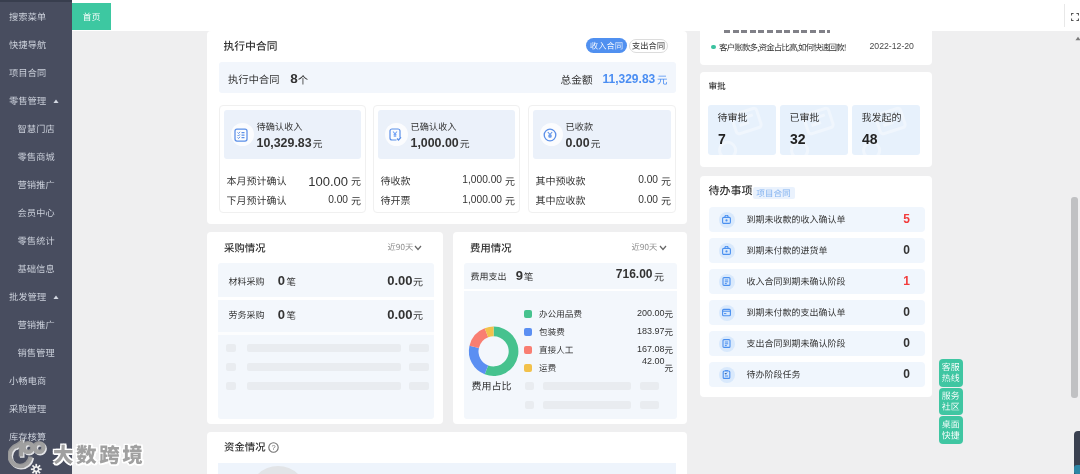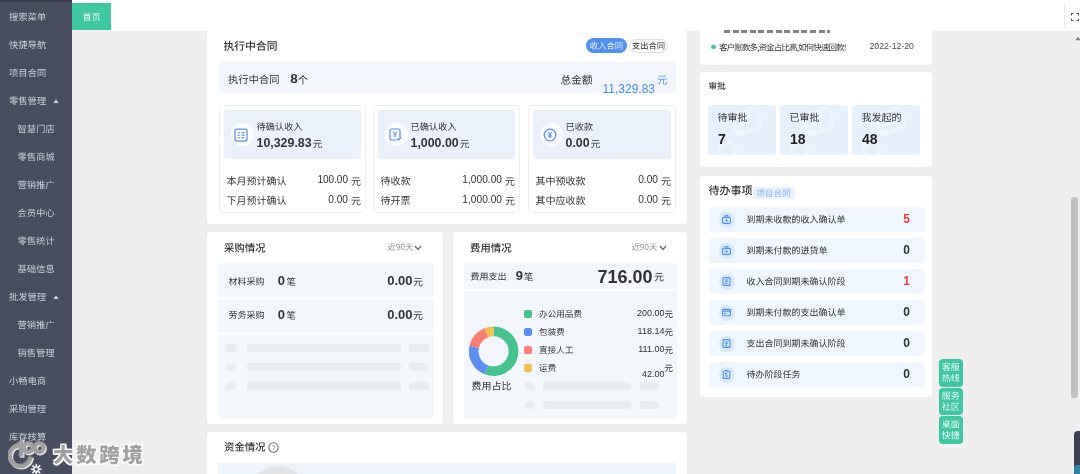--- a/index.html
+++ b/index.html
@@ -13,31 +13,31 @@
     <path d="M4 0.8 L7.4 5.4 H0.6 Z" fill="#7a7a7a"></path>
   </svg>
 <div style="position:absolute;left:1071px;top:197px;width:6.5px;height:201px;background:#c0c1c3;border-radius:3px;"></div>
 <div style="position:absolute;left:1074px;top:431px;width:6px;height:43px;background:#3a4150;border-radius:4px 0 0 0;"></div>
 <div style="position:absolute;left:1073.5px;top:464.5px;width:6.5px;height:9.5px;background:#2e86a5;border-radius:3px 0 0 2px;"></div>
 <div style="position:absolute;left:206.5px;top:30.5px;width:480.5px;height:193px;background:#fff;border-radius:4px;"></div>
 <div style="position:absolute;left:586px;top:38px;width:41px;height:15px;background:#5090f0;border-radius:8px;"></div>
 <div style="position:absolute;left:629px;top:38.5px;width:39px;height:14px;background:#fff;border:1px solid #dcdcdc;border-radius:8px;box-sizing:border-box;"></div>
 <div style="position:absolute;left:218.7px;top:62px;width:457px;height:31px;background:#f2f6fc;border-radius:3px;"></div>
 <div style="position:absolute;left:290.3px;top:72.21px;font-size:13.5px;color:#333;font-weight:700;line-height:1;white-space:nowrap;">8</div>
-<div style="position:absolute;left:602.5px;top:73.02px;font-size:12px;color:#4a8df2;font-weight:400;line-height:1;white-space:nowrap;margin-top:10px;">11,329.83</div>
+<div style="position:absolute;left:602.5px;top:73.02px;font-size:12px;color:#4a8df2;font-weight:700;line-height:1;white-space:nowrap;">11,329.83</div>
 <div style="position:absolute;left:218.5px;top:105px;width:147.5px;height:108px;background:#fff;border:1px solid #f0f0f0;border-radius:4px;box-sizing:border-box;"></div>
 <div style="position:absolute;left:223.5px;top:110px;width:137.5px;height:48.5px;background:#ebf1fa;border-radius:3px;"></div>
 <div style="position:absolute;left:230.5px;top:122.5px;width:23px;height:23px;background:rgba(255,255,255,0.8);border-radius:50%;"></div>
 <svg style="position:absolute;left:233.5px;top:128px" width="14" height="14" viewBox="0 0 14 14">
     <rect x="1" y="1" width="12" height="12" rx="2" fill="none" stroke="#5b8fe8" stroke-width="1.25"></rect>
     <path d="M3.5 4.5 l1 1 l1.5 -1.7 M3.5 7 l1 1 l1.5 -1.7 M3.5 9.5 l1 1 l1.5 -1.7" stroke="#5b8fe8" stroke-width="1" fill="none"></path>
     <path d="M7.5 4.7 h3 M7.5 7.2 h3 M7.5 9.7 h3" stroke="#5b8fe8" stroke-width="1.2"></path>
   </svg>
 <div style="position:absolute;left:256.5px;top:136.504px;font-size:12.4px;color:#333;font-weight:700;line-height:1;white-space:nowrap;">10,329.83</div>
-<div style="position:absolute;right:732px;top:175.492px;font-size:10px;color:#333;font-weight:400;line-height:1;white-space:nowrap;">100.00</div>
+<div style="position:absolute;right:732px;top:175.492px;font-size:13px;color:#333;font-weight:400;line-height:1;white-space:nowrap;">100.00</div>
 <div style="position:absolute;right:732px;top:194.992px;font-size:10.2px;color:#333;font-weight:400;line-height:1;white-space:nowrap;">0.00</div>
 <div style="position:absolute;left:372.5px;top:105px;width:147.5px;height:108px;background:#fff;border:1px solid #f0f0f0;border-radius:4px;box-sizing:border-box;"></div>
 <div style="position:absolute;left:377.5px;top:110px;width:137.5px;height:48.5px;background:#ebf1fa;border-radius:3px;"></div>
 <div style="position:absolute;left:384.5px;top:122.5px;width:23px;height:23px;background:rgba(255,255,255,0.8);border-radius:50%;"></div>
 <svg style="position:absolute;left:387.5px;top:128px" width="14" height="14" viewBox="0 0 14 14">
     <path d="M12 9.5 V3 a2 2 0 0 0 -2 -2 H4 a2 2 0 0 0 -2 2 v7 a2 2 0 0 0 2 2 h4.5" fill="none" stroke="#5b8fe8" stroke-width="1.2"></path>
     <path d="M5 3.5 L7 5.8 L9 3.5 M7 5.8 V9 M5.6 6.5 h2.8 M5.6 8 h2.8" stroke="#76a5f5" stroke-width="1.1" fill="none"></path>
     <path d="M9 10.5 l1.5 1.5 l2.5 -2.8" fill="none" stroke="#5b8fe8" stroke-width="1.3"></path>
   </svg>
 <div style="position:absolute;left:410.5px;top:136.504px;font-size:12.4px;color:#333;font-weight:700;line-height:1;white-space:nowrap;">1,000.00</div>
@@ -73,35 +73,35 @@
 <div style="position:absolute;left:226px;top:381.5px;width:10px;height:8px;background:#e9ecf0;border-radius:2px;"></div>
 <div style="position:absolute;left:246.5px;top:381.5px;width:154px;height:8px;background:#e9ecf0;border-radius:2px;"></div>
 <div style="position:absolute;left:408.5px;top:381.5px;width:20px;height:8px;background:#e9ecf0;border-radius:2px;"></div>
 <div style="position:absolute;left:453px;top:232px;width:234px;height:192px;background:#fff;border-radius:4px;"></div>
 <svg style="position:absolute;left:658.5px;top:244.5px" width="8" height="6" viewBox="0 0 8 6">
     <path d="M1 1 L4 4.5 L7 1" fill="none" stroke="#666" stroke-width="1.2"></path>
   </svg>
 <div style="position:absolute;left:464px;top:263px;width:212.5px;height:155.5px;background:#f3f7fc;border-radius:3px;"></div>
 <div style="position:absolute;left:464px;top:288.5px;width:212.5px;height:2.5px;background:#fff;"></div>
 <div style="position:absolute;left:515.8px;top:269.48px;font-size:13px;color:#333;font-weight:700;line-height:1;white-space:nowrap;">9</div>
-<div style="position:absolute;right:427.5px;top:268.44px;font-size:18px;color:#333;font-weight:700;line-height:1;white-space:nowrap;">716.00</div>
+<div style="position:absolute;right:427.5px;top:268.44px;font-size:12px;color:#333;font-weight:700;line-height:1;white-space:nowrap;">716.00</div>
 <svg style="position:absolute;left:0;top:0" width="1080" height="474">
     <path d="M493.6 326.6 A24.7 24.7 0 1 1 484.7 374.3 L488.2 365.4 A15.1 15.1 0 1 0 493.6 336.2 Z" fill="#46c28e"></path>
     <path d="M484.7 374.3 A24.7 24.7 0 0 1 469.5 345.7 L478.9 347.9 A15.1 15.1 0 0 0 488.2 365.4 Z" fill="#5b8ff2"></path>
     <path d="M469.5 345.7 A24.7 24.7 0 0 1 484.7 328.3 L488.2 337.2 A15.1 15.1 0 0 0 478.9 347.9 Z" fill="#f97e72"></path>
     <path d="M484.7 328.3 A24.7 24.7 0 0 1 493.6 326.6 L493.6 336.2 A15.1 15.1 0 0 0 488.2 337.2 Z" fill="#f2c14b"></path>
   </svg>
 <div style="position:absolute;left:524px;top:310px;width:8px;height:8px;background:#46c28e;border-radius:2px;"></div>
 <div style="position:absolute;right:415.6px;top:309.14px;font-size:9px;color:#333;font-weight:400;line-height:1;white-space:nowrap;">200.00</div>
 <div style="position:absolute;left:524px;top:328px;width:8px;height:8px;background:#5b8ff2;border-radius:2px;"></div>
-<div style="position:absolute;right:415.6px;top:327.14px;font-size:9px;color:#333;font-weight:400;line-height:1;white-space:nowrap;">118.14</div>
+<div style="position:absolute;right:415.6px;top:327.14px;font-size:9px;color:#333;font-weight:400;line-height:1;white-space:nowrap;">183.97</div>
 <div style="position:absolute;left:524px;top:346px;width:8px;height:8px;background:#f97e72;border-radius:2px;"></div>
-<div style="position:absolute;right:415.6px;top:345.14px;font-size:9px;color:#333;font-weight:400;line-height:1;white-space:nowrap;">111.00</div>
+<div style="position:absolute;right:415.6px;top:345.14px;font-size:9px;color:#333;font-weight:400;line-height:1;white-space:nowrap;">167.08</div>
 <div style="position:absolute;left:524px;top:364px;width:8px;height:8px;background:#f2c14b;border-radius:2px;"></div>
-<div style="position:absolute;right:415.6px;top:370px;font-size:9px;color:#333;font-weight:400;line-height:1;white-space:nowrap;">42.00</div>
+<div style="position:absolute;right:415.6px;top:357px;font-size:9px;color:#333;font-weight:400;line-height:1;white-space:nowrap;">42.00</div>
 <div style="position:absolute;left:525px;top:382px;width:9px;height:8px;background:#e9ecf0;border-radius:2px;"></div>
 <div style="position:absolute;left:543px;top:382px;width:87.5px;height:8px;background:#e9ecf0;border-radius:2px;"></div>
 <div style="position:absolute;left:640px;top:382px;width:19px;height:8px;background:#e9ecf0;border-radius:2px;"></div>
 <div style="position:absolute;left:525px;top:400.5px;width:9px;height:8px;background:#e9ecf0;border-radius:2px;"></div>
 <div style="position:absolute;left:543px;top:400.5px;width:87.5px;height:8px;background:#e9ecf0;border-radius:2px;"></div>
 <div style="position:absolute;left:640px;top:400.5px;width:19px;height:8px;background:#e9ecf0;border-radius:2px;"></div>
 <div style="position:absolute;left:207px;top:431.5px;width:480px;height:42.5px;background:#fff;border-radius:4px 4px 0 0;"></div>
 <svg style="position:absolute;left:267.5px;top:441.5px" width="11" height="11" viewBox="0 0 11 11">
     <circle cx="5.5" cy="5.5" r="4.7" fill="none" stroke="#737373" stroke-width="1.1"></circle>
     <text x="5.5" y="8.2" font-size="7.5" text-anchor="middle" fill="#737373" font-family="Liberation Sans">?</text>
@@ -123,21 +123,21 @@
   </svg>
 <div style="position:absolute;left:718px;top:132.44px;font-size:14px;color:#222;font-weight:700;line-height:1;white-space:nowrap;">7</div>
 <div style="position:absolute;left:779.5px;top:104.5px;width:68px;height:50px;background:#e7f1fc;border-radius:3px;"></div>
 <svg style="position:absolute;left:779.5px;top:104.5px" width="68" height="50" viewBox="0 0 68 50">
     <g stroke="#f0f6fd" fill="none" stroke-width="3" transform="rotate(-18 40 24)">
       <rect x="28" y="6" width="26" height="20" rx="3"></rect>
       <path d="M33 12 h16 M33 18 h10"></path>
       <circle cx="14" cy="38" r="8"></circle>
     </g>
   </svg>
-<div style="position:absolute;left:790px;top:132.44px;font-size:14px;color:#222;font-weight:700;line-height:1;white-space:nowrap;">18</div>
+<div style="position:absolute;left:790px;top:132.44px;font-size:14px;color:#222;font-weight:700;line-height:1;white-space:nowrap;">32</div>
 <div style="position:absolute;left:851.5px;top:104.5px;width:68px;height:50px;background:#e7f1fc;border-radius:3px;"></div>
 <svg style="position:absolute;left:851.5px;top:104.5px" width="68" height="50" viewBox="0 0 68 50">
     <g stroke="#f0f6fd" fill="none" stroke-width="3" transform="rotate(-18 40 24)">
       <rect x="28" y="6" width="26" height="20" rx="3"></rect>
       <path d="M33 12 h16 M33 18 h10"></path>
       <circle cx="14" cy="38" r="8"></circle>
     </g>
   </svg>
 <div style="position:absolute;left:862px;top:132.44px;font-size:14px;color:#222;font-weight:700;line-height:1;white-space:nowrap;">48</div>
 <div style="position:absolute;left:700px;top:176px;width:232px;height:221px;background:#fff;border-radius:4px;"></div>

